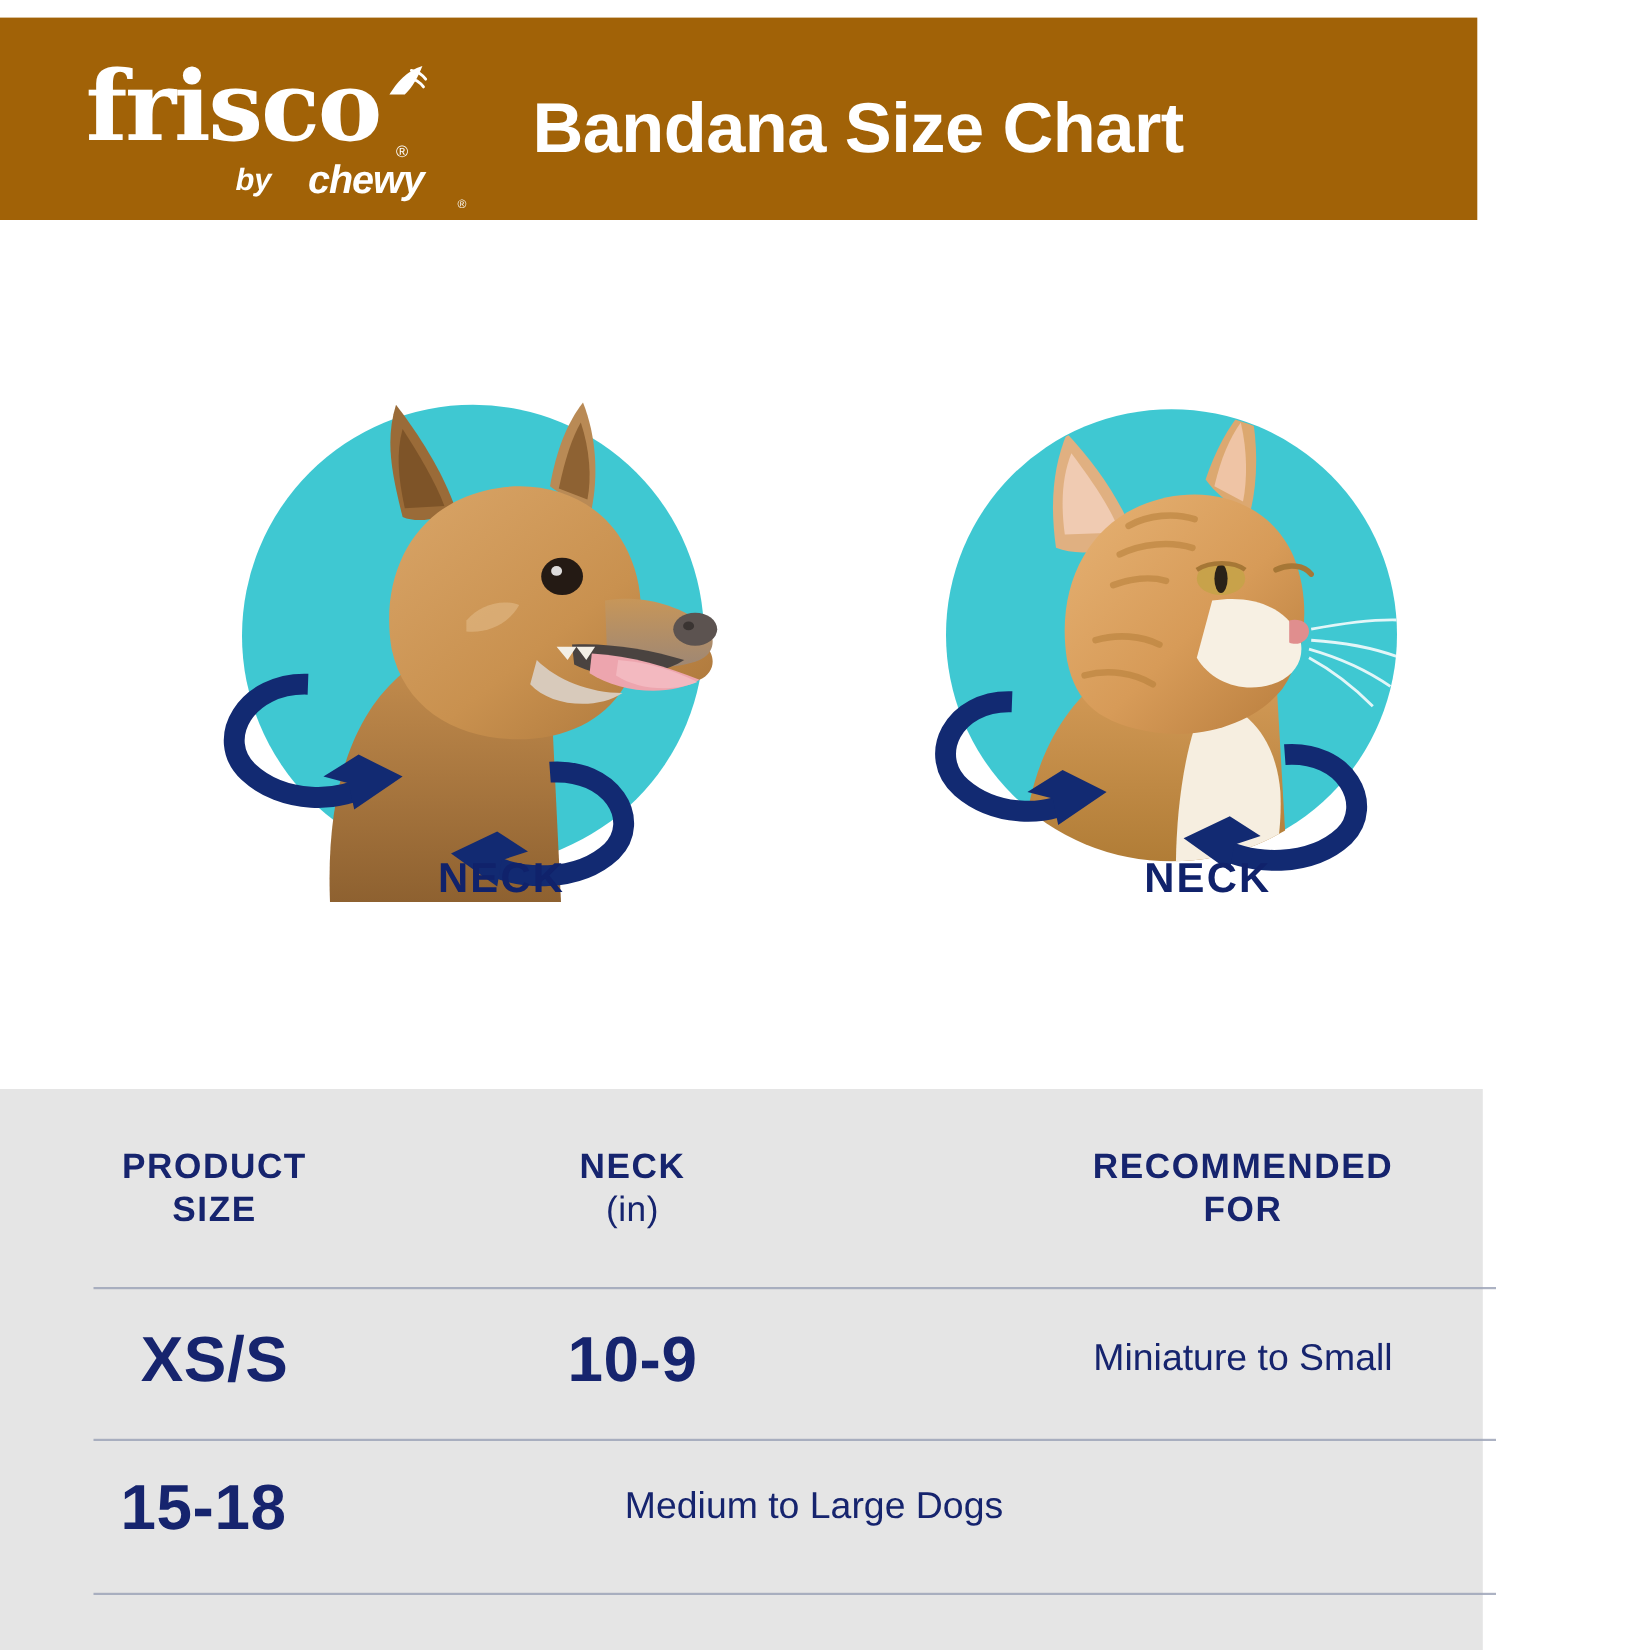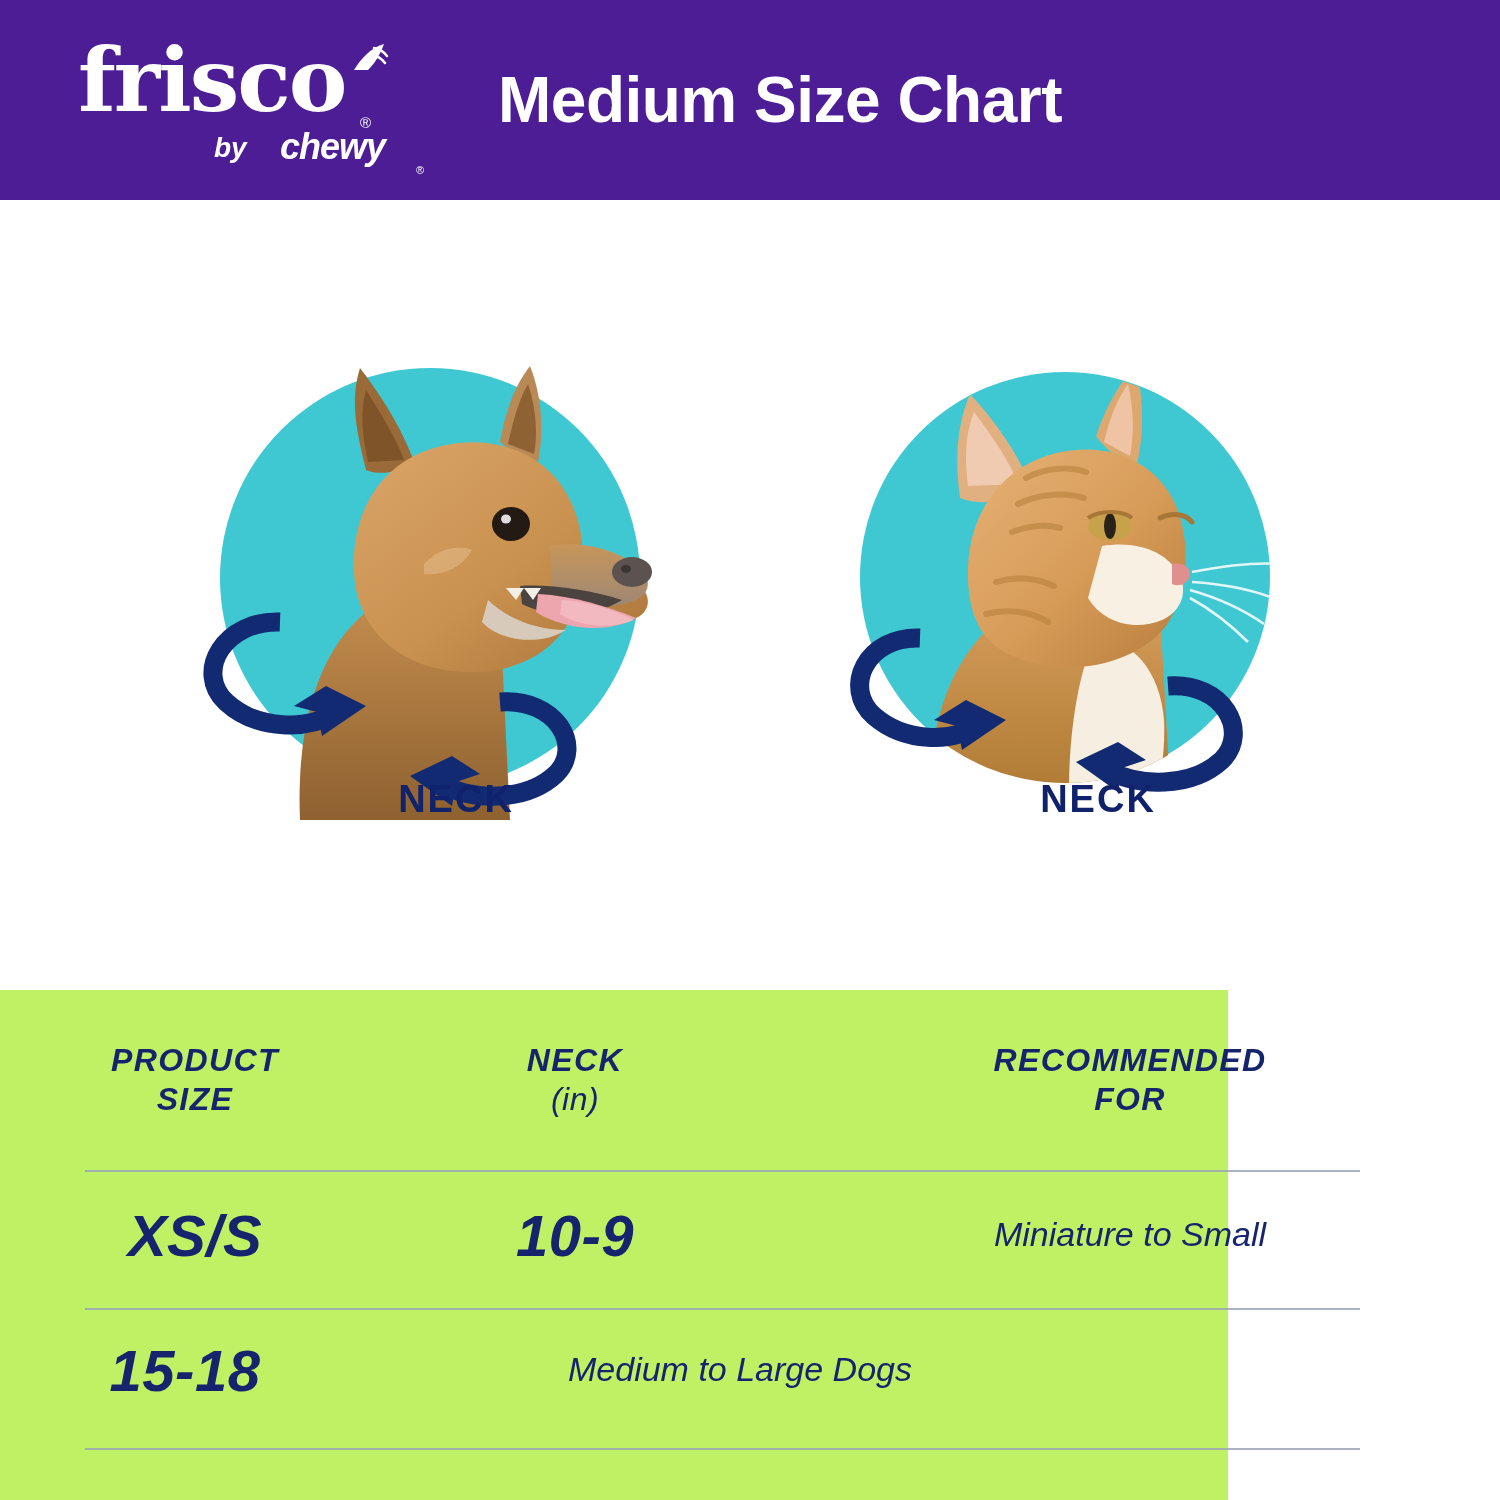--- a/index.html
+++ b/index.html
@@ -6,23 +6,23 @@
   html, body { width:1500px; height:1500px; }
   body {
     font-family: "Liberation Sans", sans-serif;
     background:#ffffff;
     overflow:hidden;
     position:relative;
   }
 
   
   .header {
-    position:absolute; left:0; top:0;
-    width:1500px; height:200px;
-    background:#4c1d95;
+    position:absolute; left:0; top:16px;
+    width:1343px; height:200px;
+    background:#a16207;
     display:flex; align-items:center;
   }
   .logo-block {
     position:absolute; left:78px; top:34px;
     width:300px; height:130px;
   }
   .logo-wordmark {
     font-family:"DejaVu Serif", serif;
     font-size:88px;
     font-weight:700;
@@ -110,23 +110,22 @@
     font-size:38px;
     font-weight:700;
     letter-spacing:2px;
   }
   .neck-label-dog { left:36px; }
   .neck-label-cat { left:28px; }
 
   
   .table-area {
     position:absolute; left:0; top:990px;
-    width:1228px; height:510px;
-    background:#bef264;
-    font-style:italic;
+    width:1348px; height:510px;
+    background:#e5e5e5;
   }
   .trow {
     position:absolute; left:0;
     width:1500px;
     display:flex;
   }
   .thead { top:20px; height:140px; }
   .tr1   { top:180px; height:130px; }
   .tr2   { top:320px; height:120px; }
 
@@ -183,21 +182,21 @@
       <path d="M4 28 C10 18 20 6 34 2 C30 12 26 20 18 28 Z" fill="#ffffff"></path>
       <path d="M24 6 C30 7 34 10 37 14" stroke="#ffffff" stroke-width="2.6" fill="none" stroke-linecap="round"></path>
       <path d="M22 13 C28 14 32 17 35 21" stroke="#ffffff" stroke-width="2.6" fill="none" stroke-linecap="round"></path>
     </svg>
     <div class="logo-reg">®</div>
     <div class="logo-by">by</div>
     <div class="logo-chewy">chewy</div>
     <div class="logo-chewy-reg">®</div>
   </div>
 
-  <div class="header-title">Medium Size Chart</div>
+  <div class="header-title">Bandana Size Chart</div>
 </div>
 
 <div class="illus-area">
 
   <div class="pet-block pet-dog">
     <div class="circle"></div>
     <svg class="pet-svg" viewBox="0 0 500 470">
       <defs>
         <clipPath id="dogClip">
             <circle cx="260" cy="228" r="210"></circle>

